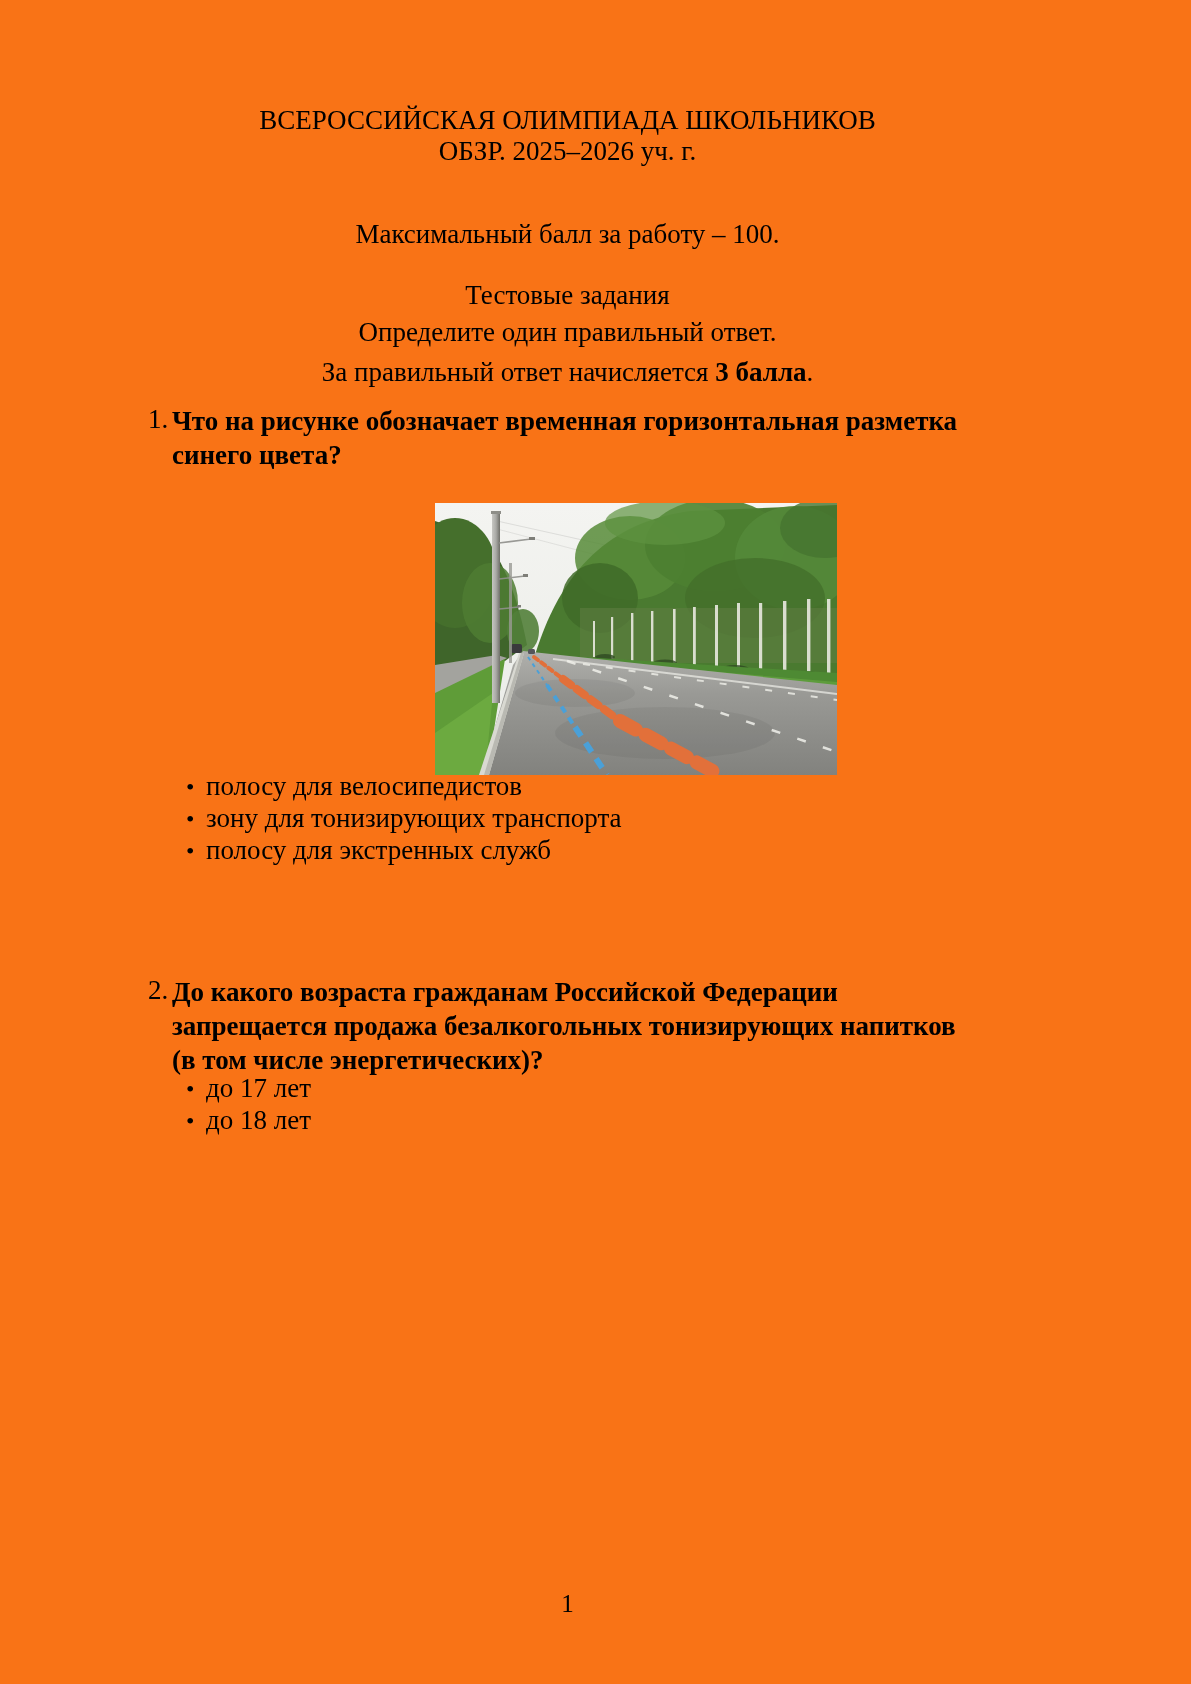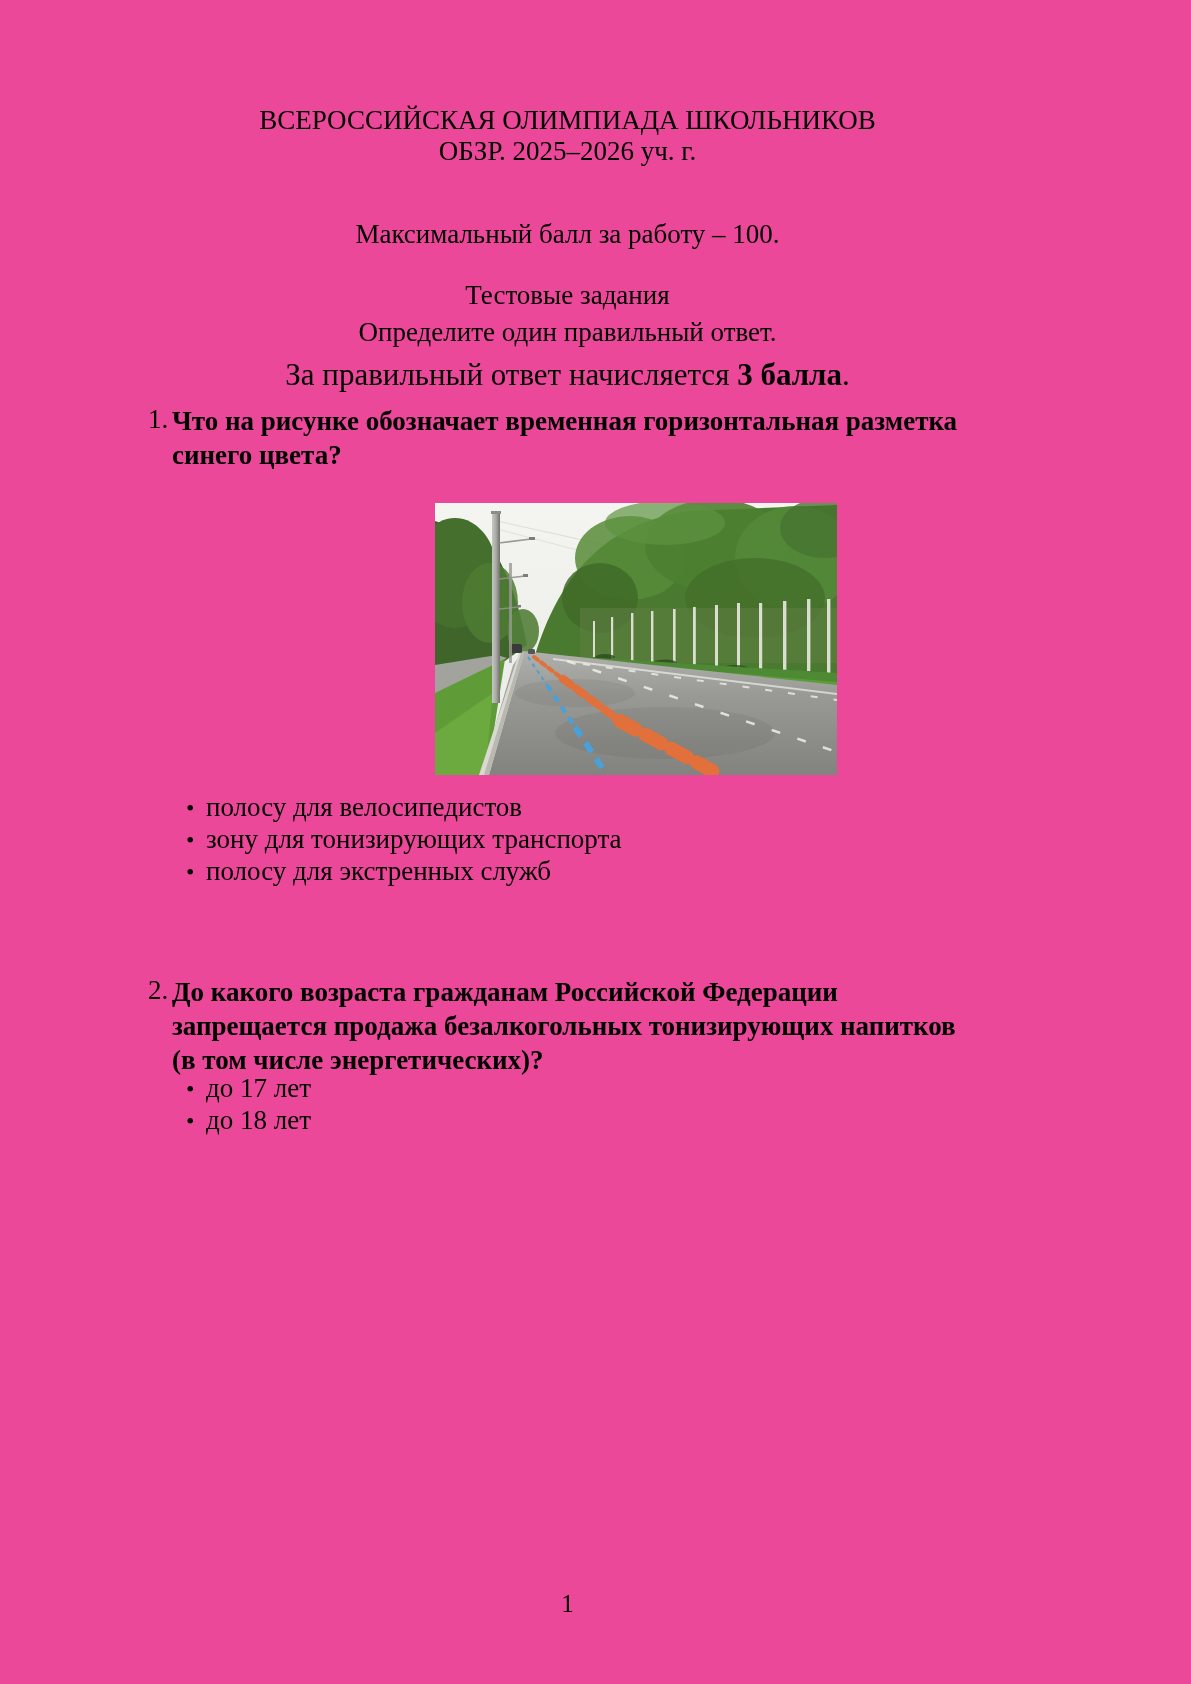--- a/index.html
+++ b/index.html
@@ -1,28 +1,28 @@
 <!DOCTYPE html>
 <html><head>
 <meta charset="utf-8">
 <style>
   html,body{margin:0;padding:0;background:#e9e9e9;}
   .page{
     position:relative;
     width:1191px;height:1684px;
-    background:#ec4899;
+    background:#f97316;
     margin:0 auto;
     font-family:"Liberation Serif","DejaVu Serif",serif;
     color:#000;
     overflow:hidden;
   }
   .centerband{position:absolute;left:145px;width:845px;text-align:center;}
   .hline{font-size:27px;line-height:31px;font-weight:400;}
   .bcenter{font-size:27px;font-weight:400;}
-  .scoring{font-size:31px;font-weight:400;text-align:center;}
+  .scoring{font-size:27px;font-weight:400;text-align:center;}
   .scoring b{font-weight:700;}
   .q{position:absolute;left:148px;width:860px;font-size:27px;}
   .qnum{position:absolute;left:0;top:0;font-weight:400;}
   .qtext{margin-left:24px;font-weight:700;line-height:34px;width:812px;}
   .opts{position:absolute;left:186px;width:820px;list-style:none;margin:0;padding:0;}
   .opts li{font-size:27px;line-height:31px;font-weight:400;}
   .opts li::before{content:"\2022";display:inline-block;width:20px;font-size:24px;}
   .figure{position:absolute;left:435px;top:503px;width:402px;height:272px;}
   .pagenum{position:absolute;left:145px;width:845px;top:1590px;text-align:center;font-size:25px;}
 </style>
@@ -151,21 +151,21 @@
       </g>
       <g fill="#7e7e78">
         <rect x="94" y="34" width="6" height="3"></rect>
         <rect x="88" y="71" width="5" height="3"></rect>
         <rect x="82" y="102" width="4" height="2.5"></rect>
       </g>
       <rect x="74" y="60" width="3" height="100" fill="#9a9a94" opacity="0.8"></rect>
     </svg>
   </div>
 
-  <ul class="opts" style="top:792px">
+  <ul class="opts" style="top:771px">
     <li>полосу для велосипедистов</li>
     <li>зону для тонизирующих транспорта</li>
     <li>полосу для экстренных служб</li>
   </ul>
 
   <div class="q" style="top:975px">
     <span class="qnum">2.</span>
     <div class="qtext">До какого возраста гражданам Российской Федерации запрещается продажа безалкогольных тонизирующих напитков (в том числе энергетических)?</div>
   </div>
 

